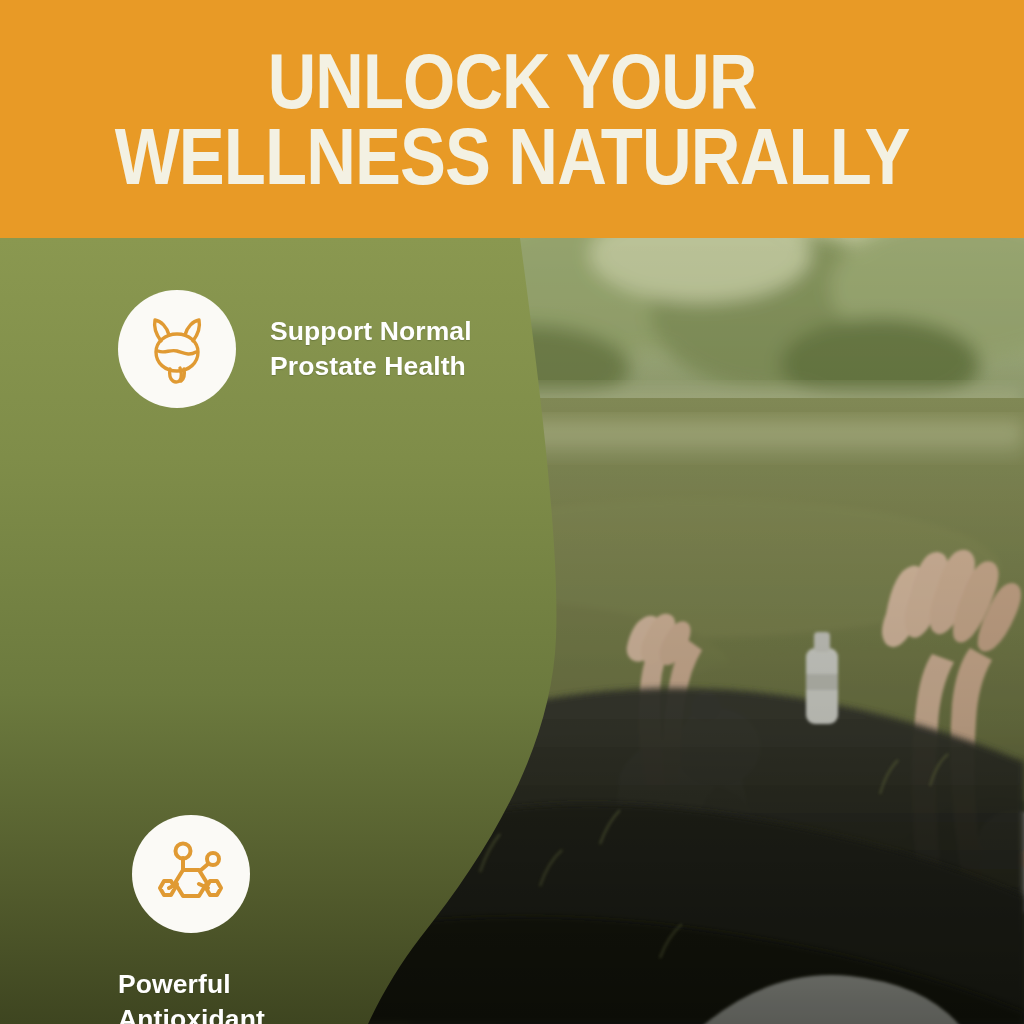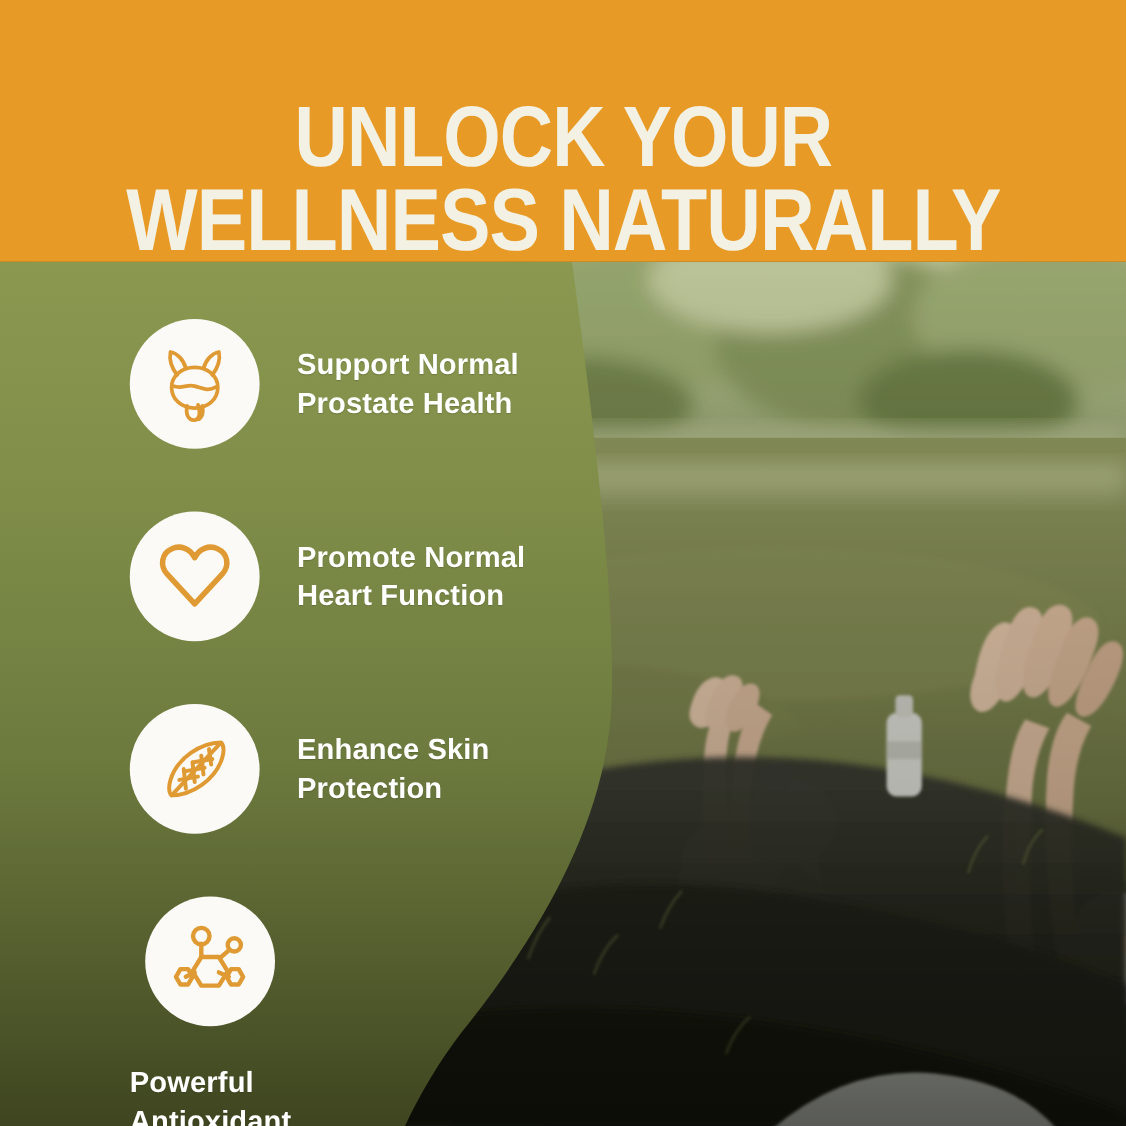--- a/index.html
+++ b/index.html
@@ -7,21 +7,21 @@
     width:1024px;height:1024px;overflow:hidden;
     font-family:"Liberation Sans", sans-serif;
     background:#3d4420;
   }
   #stage{position:relative;width:1024px;height:1024px;overflow:hidden;}
 
   
   .header{
     position:absolute;left:0;top:0;width:1024px;height:238px;
     background:#e89a26;
-    display:flex;flex-direction:column;align-items:center;justify-content:flex-end;
+    display:flex;flex-direction:column;align-items:center;justify-content:center;
   }
   .title-line{
     color:#f3f1e3;
     font-family:"Liberation Sans Narrow","Liberation Sans", sans-serif;
     font-weight:700;
     font-size:78px;
     line-height:76px;
     letter-spacing:-1px;
     text-transform:uppercase;
     transform:scaleX(.86);
@@ -259,47 +259,21 @@
           <path d="M38 23 c12 0 21 8 21 18 c0 11 -9 19 -21 19 c-12 0 -21 -8 -21 -19 c0 -10 9 -18 21 -18 z"></path>
           <path d="M19 40 c7 3 12 -2 19 0 c7 2 12 5 19 1"></path>
           <path d="M31 58 c-1 6 0 10 3 12 c3 2 7 1 8 -3 c1 -4 0 -7 -1 -10"></path>
           <path d="M45 58 c1 6 0 10 -3 12"></path>
         </svg>
       </div>
       <div class="benefit-label">Support Normal
 Prostate Health</div>
     </div>
 
-    <div class="benefit b1">
-      <div class="icon-circle">
-        <svg width="76" height="76" viewBox="0 0 76 76" fill="none" stroke="#e09a33" stroke-width="5" stroke-linecap="round" stroke-linejoin="round">
-          <path d="M38 63 L13 36 C6 28 8 17 17 13 c8 -4 17 0 21 8 c4 -8 13 -12 21 -8 c9 4 11 15 4 23 z"></path>
-        </svg>
-      </div>
-      <div class="benefit-label">Promote Normal
-Heart Function</div>
-    </div>
-
-    <div class="benefit b2">
-      <div class="icon-circle">
-        <svg width="76" height="76" viewBox="0 0 76 76" fill="none" stroke="#e09a33" stroke-width="3.6" stroke-linecap="round" stroke-linejoin="round">
-          <path d="M62 14 C44 14 22 28 16 48 c-2 7 -1 12 1 14 c18 0 40 -14 46 -34 c2 -7 1 -12 -1 -14 z"></path>
-          <path d="M17 62 L61 15"></path>
-          <path d="M30 56 L28 38"></path>
-            <path d="M38 50 L36 32"></path>
-          <path d="M46 43 L44 26"></path>
-            <path d="M53 34 L51 20"></path>
-          <path d="M24 48 L41 45"></path>
-            <path d="M30 40 L47 37"></path>
-          <path d="M37 32 L54 29"></path>
-        </svg>
-      </div>
-      <div class="benefit-label">Enhance Skin
-Protection</div>
-    </div>
+
 
     <div class="benefit b3">
       <div class="icon-circle">
         <svg width="76" height="76" viewBox="0 0 76 76" fill="none" stroke="#e09a33" stroke-width="4" stroke-linecap="round" stroke-linejoin="round">
 
           <path d="M30 22 L30 34"></path>
           <path d="M48 34 L55 28"></path>
           <path d="M24 48 L16 52"></path>
           <path d="M46 48 L55 52"></path>
 

